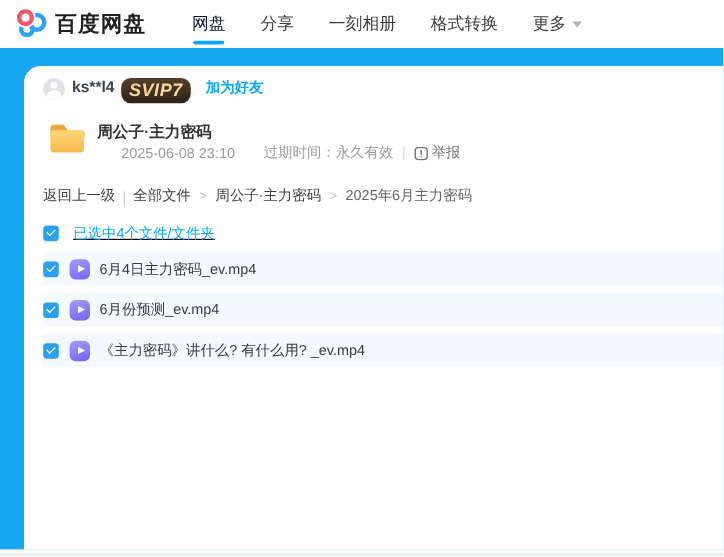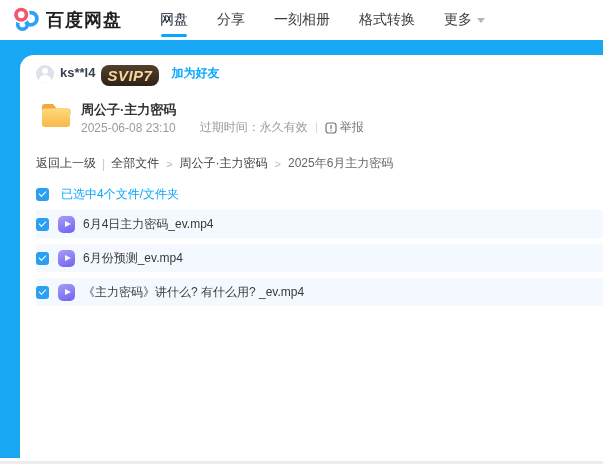--- a/index.html
+++ b/index.html
@@ -32,35 +32,35 @@
   .avatar .body { position:absolute; top:10px; left:3px; width:12px; height:10px; border-radius:50%; background:#fff; }
   .user-name { font-size:13px; font-weight:bold; color:#38414f; margin-left:6px; }
   .vip-badge { margin-left:6px; background:linear-gradient(180deg,#52402c,#2e2217); color:#f8d79b; font-size:15px; font-weight:bold; font-style:italic; padding:2px 7px 2px 6px; border-radius:8px; letter-spacing:.5px; cursor:pointer; }
   .add-friend { margin-left:12px; font-size:12px; color:#06a7ff; font-weight:bold; cursor:pointer; text-decoration:none; }
 
   
   .folder-block { display:flex; margin-top:15px; margin-left:4px; }
   .folder-icon { width:32px; height:29px; flex:none; }
   .folder-info { margin-left:9px; display:flex; flex-direction:column; justify-content:space-between; padding:1px 0 2px; }
   .folder-title { font-size:13px; color:#333; font-weight:bold; }
-  .folder-meta { display:flex; align-items:center; font-size:12px; color:#9b9b9b; }
+  .folder-meta { display:flex; align-items:center; font-size:12px; color:#9b9b9b;margin-left:20px; }
   .meta-sep { width:24px; }
   .meta-divider { width:1px; height:11px; background:#d9d9d9; margin:0 8px; }
   .report { display:flex; align-items:center; color:#757575; cursor:pointer; }
   .report svg { margin-right:3px; }
 
   
   .breadcrumb { display:flex; align-items:center; margin-top:17px; font-size:12px; }
   .crumb-link { color:#404040; cursor:pointer; text-decoration:none; }
   .crumb-divider { color:#c9c9c9; margin:0 6px; }
   .crumb-sep { color:#b9b9b9; margin:0 7px; font-size:11px; }
   .crumb-current { color:#666; }
 
   
-  .select-row { display:flex; align-items:center; margin-top:14px; height:16px; }
+  .select-row { display:flex; align-items:center; margin-top:14px; height:16px;text-decoration:underline; }
   .checkbox { position:relative; width:13px; height:13px; border-radius:3px; background:#2ba0f2; flex:none; cursor:pointer; }
   .checkbox::after { content:""; position:absolute; left:3px; top:3.5px; width:6px; height:3px; border-left:1.6px solid #fff; border-bottom:1.6px solid #fff; transform:rotate(-45deg); }
   .select-label { margin-left:12px; font-size:12px; color:#06a7ff; }
 
   
   .file-list { margin-top:8px; margin-right:0; }
   .file-row { display:flex; align-items:center; height:28px; margin-bottom:6px; background:#f3f9fe; border-radius:2px; cursor:pointer; }
   .file-row .checkbox { margin-left:0; }
   .video-icon { position:relative; width:17px; height:17px; border-radius:5px; background:linear-gradient(160deg,#a79bfa,#7263ef); margin-left:9px; flex:none; display:flex; align-items:center; justify-content:center; }
   .video-icon .tri { width:0; height:0; border-left:6px solid #fff; border-top:3.5px solid transparent; border-bottom:3.5px solid transparent; margin-left:2px; opacity:.95; }

